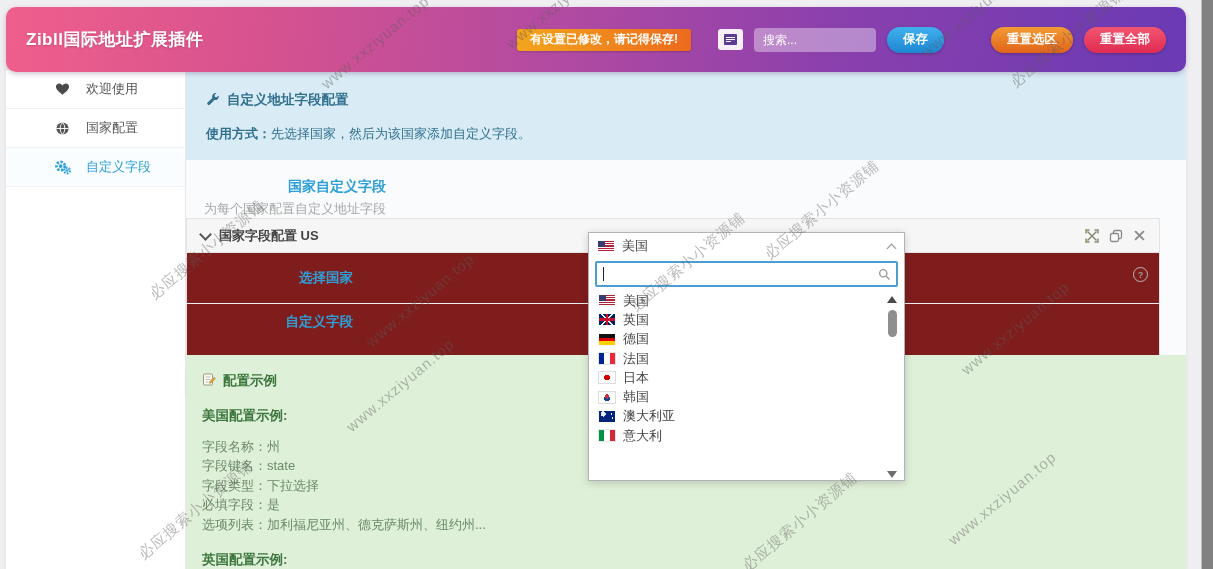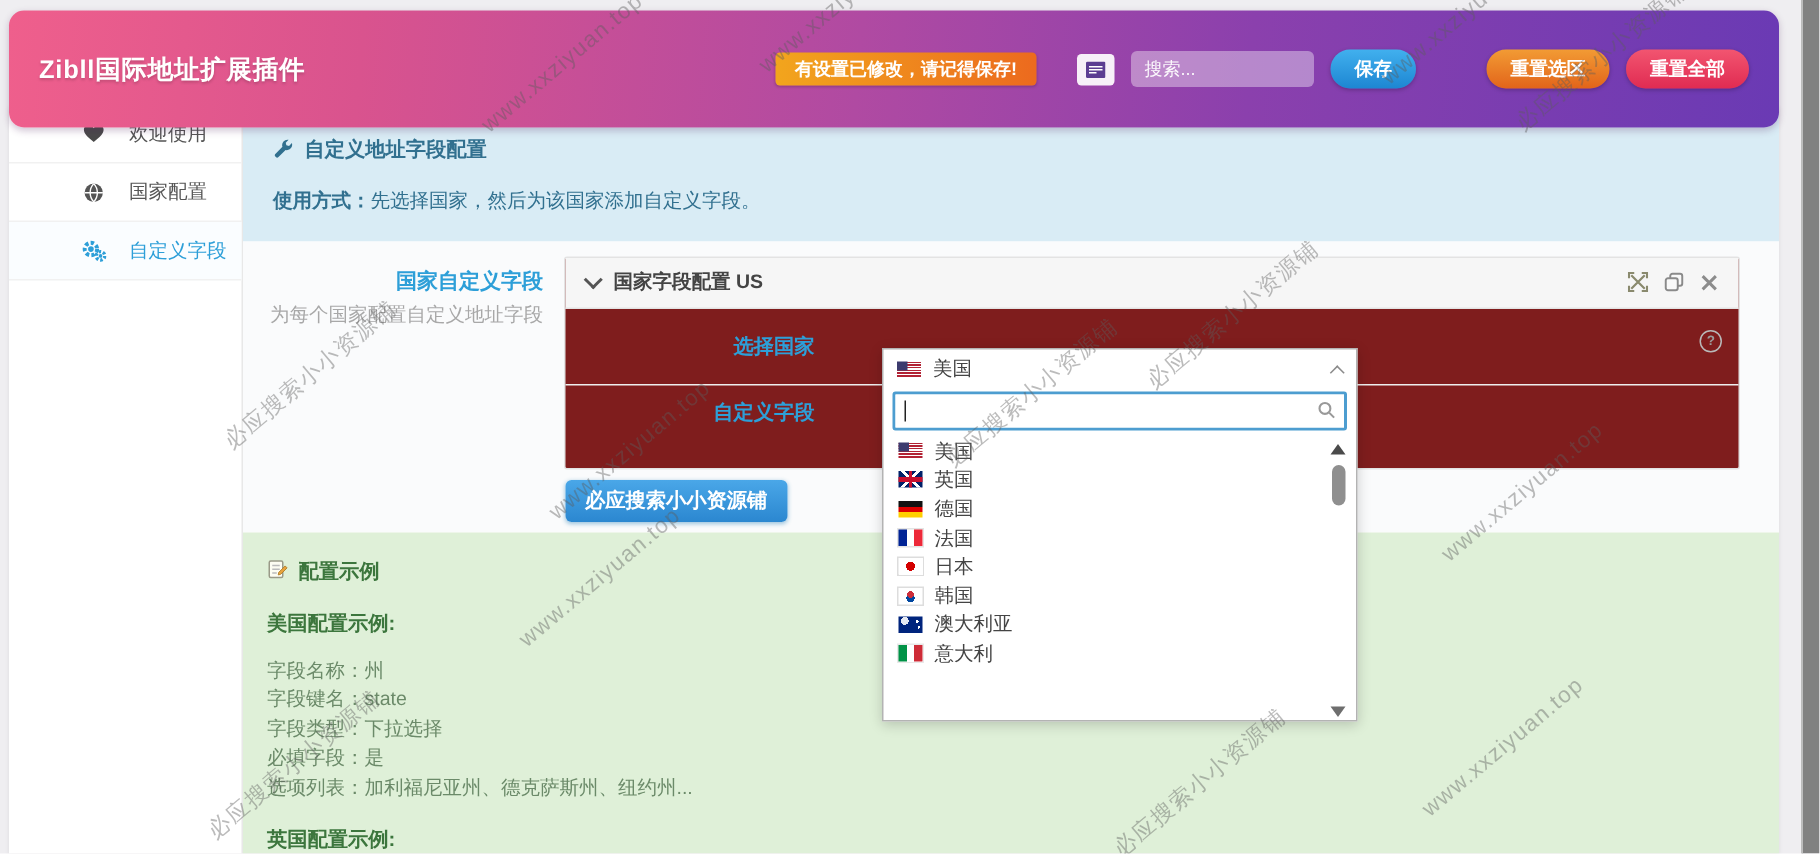--- a/index.html
+++ b/index.html
@@ -4,21 +4,21 @@
 <style>
   html,body{margin:0;padding:0;}
   body{
     width:1213px;height:569px;position:relative;overflow:hidden;
     background:#efeef1;
     font-family:"Liberation Sans","DejaVu Sans",sans-serif;
     -webkit-font-smoothing:antialiased;
   }
   
   .header-card{
-    position:absolute;left:6px;top:7px;width:1180px;height:78px;z-index:10;
+    position:absolute;left:6px;top:7px;width:1180px;height:65px;z-index:10;
     border-radius:10px;
     background:linear-gradient(95deg,#ef5f8c 0%,#d9538e 20%,#b04aa2 48%,#8b40ad 70%,#6a3ab4 100%);
     box-shadow:0 2px 5px rgba(80,30,90,.25);
     display:flex;align-items:center;padding:0 20px;box-sizing:border-box;
   }
   .app-title{color:#fff;font-size:17px;font-weight:bold;letter-spacing:.5px;text-shadow:0 1px 2px rgba(0,0,0,.18);}
   .header-right{margin-left:auto;display:flex;align-items:center;gap:11px;}
   .warn-btn{
     background:linear-gradient(90deg,#f2a51d,#ec6a1e);color:#fff;font-size:12px;font-weight:bold;
     border:none;border-radius:3px;height:22px;padding:0 13px;cursor:pointer;white-space:nowrap;
@@ -40,33 +40,33 @@
     cursor:pointer;white-space:nowrap;box-shadow:0 1px 3px rgba(0,0,0,.25);font-family:inherit;}
   .pill-save{background:linear-gradient(180deg,#41b0ee,#1d86d2);}
   .pill-reset-sec{background:linear-gradient(180deg,#f29b34,#e2641a);margin-left:36px;}
   .pill-reset-all{background:linear-gradient(180deg,#f25570,#e02b52);}
   
   .content-card{
     position:absolute;left:6px;top:70px;width:1180px;height:499px;background:#fff;z-index:1;
     display:flex;box-shadow:0 1px 3px rgba(0,0,0,.08);
   }
   
-  .sidebar{width:156px;background:#fff;border-right:1px solid #e8e8e8;box-sizing:border-box;}
+  .sidebar{width:180px;background:#fff;border-right:1px solid #e8e8e8;box-sizing:border-box;}
   .side-item{height:38px;display:flex;align-items:center;padding-left:48px;gap:15px;
     border-bottom:1px solid #f1f1f1;cursor:pointer;font-size:13px;color:#555;}
   .side-item .s-icon{width:17px;height:16px;display:flex;align-items:center;justify-content:center;flex:none;}
   .side-item.active{color:#2d9fd8;background:#fafdff;}
   
   .main{flex:1;display:flex;flex-direction:column;min-width:0;}
   .info-box{height:110px;background:#d9ecf5;box-sizing:border-box;padding:21px 39px 0 20px;}
   .info-title{display:flex;align-items:center;gap:7px;color:#31708f;font-size:13.5px;font-weight:bold;}
   .info-line{color:#31708f;font-size:13px;margin-top:16px;}
   .info-line b{font-weight:bold;}
   
-  .field-section{background:#fafbfc;min-height:194px;box-sizing:border-box;display:flex;padding-top:10px;}
+  .field-section{background:#fafbfc;min-height:194px;box-sizing:border-box;display:flex;padding-top:10px;flex-direction:column;}
   .flabel-col{width:214px;flex:none;text-align:right;padding:8px 14px 0 0;box-sizing:border-box;}
   .flabel-title{color:#2d9fd8;font-size:14px;font-weight:bold;}
   .flabel-sub{color:#a8a8a8;font-size:13px;margin-top:4px;}
   .fcontent{flex:1;padding-right:26px;min-width:0;}
   .group-panel{border:1px solid #e3e3e3;background:#7f1d1d;border-radius:2px;}
   .panel-header{height:33px;background:#f6f6f6;border-bottom:1px solid #e3e3e3;
     display:flex;align-items:center;padding:0 12px;cursor:pointer;}
   .chev{width:7px;height:7px;border-left:2px solid #555;border-bottom:2px solid #555;
     transform:rotate(-45deg);margin:-3px 9px 0 2px;flex:none;}
   .panel-title{font-size:13px;font-weight:bold;color:#444;}

